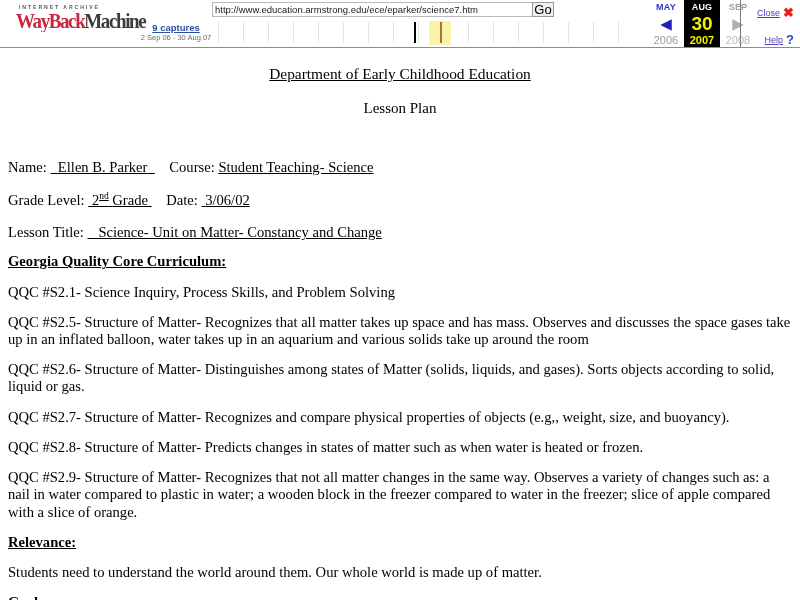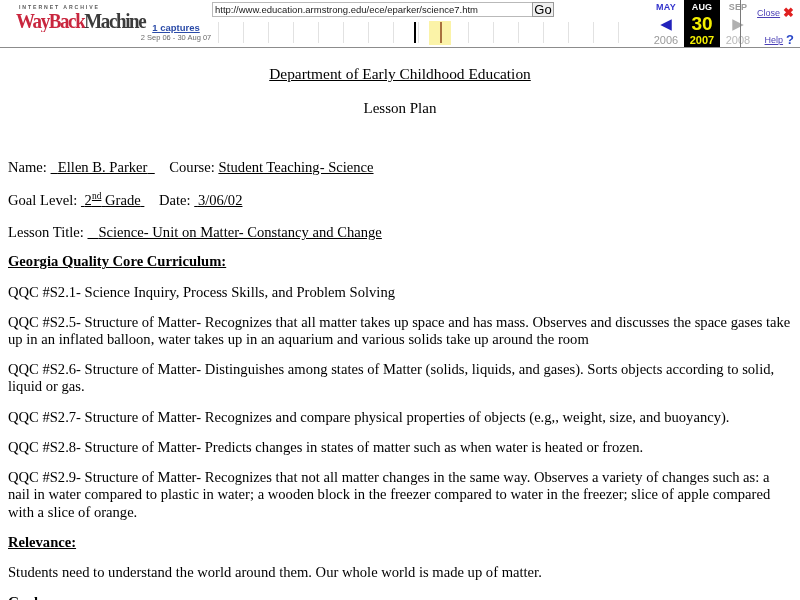--- a/index.html
+++ b/index.html
@@ -278,21 +278,21 @@
 <div class="wm-bar">
 
   <div class="wm-logo">
     <div class="wm-logo-top">INTERNET ARCHIVE</div>
     <div class="wm-logo-main">
       <span class="wb">WayBack</span><span class="mc">Machine</span>
     </div>
   </div>
 
   <div class="wm-captures">
-    <a href="#">1 captures</a>
+    <a href="#">9 captures</a>
     <div class="rng">2 Sep 06 - 30 Aug 07</div>
   </div>
 
   <div class="wm-urlrow">
     <input class="wm-url" type="text" value="http://www.education.armstrong.edu/ece/eparker/science7.htm" style="">
     <button class="wm-go">Go</button>
   </div>
 
   <div class="wm-timeline" id="timeline">
       <div class="wm-tick" style="left: 6px;"></div>
@@ -359,21 +359,21 @@
     <span>Name:</span>
     <span class="u">&nbsp;&nbsp;<span>Ellen B. Parker</span>&nbsp;&nbsp;</span>
     &nbsp;&nbsp;
     <span>Course:</span>
     <span class="u">Student Teaching- Science</span>
   </p>
 
   <div style="height:15px"></div>
 
   <p class="blk field-row">
-    <span>Goal Level:</span>
+    <span>Grade Level:</span>
     <span class="u">&nbsp;<span>2</span><sup>nd</sup> <span>Grade</span>&nbsp;</span>
     &nbsp;&nbsp;
     <span>Date:</span>
     <span class="u">&nbsp;<span>3/06/02</span></span>
   </p>
 
   <div style="height:15px"></div>
 
   <p class="blk field-row">
     <span>Lesson Title:</span>

